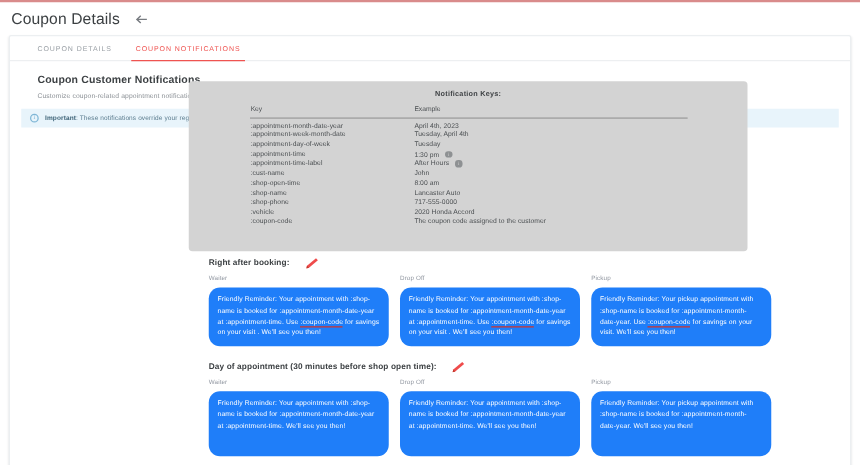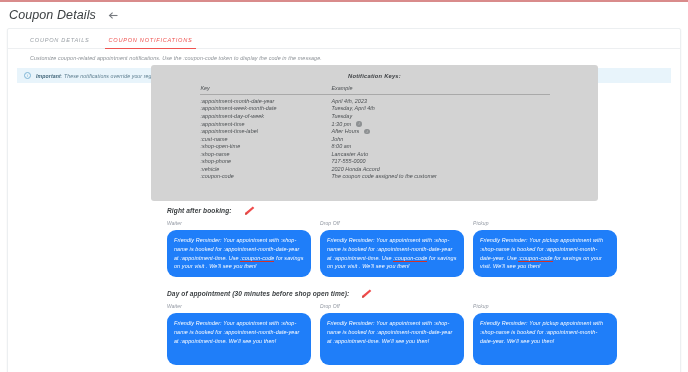--- a/index.html
+++ b/index.html
@@ -5,21 +5,21 @@
   * { box-sizing: border-box; }
   html, body { margin:0; padding:0; }
   body {
     width: 688px; height: 372px;
     overflow: hidden;
     background: #ffffff;
     font-family: "Liberation Sans", sans-serif;
     color: #4a4a4a;
     -webkit-font-smoothing: antialiased;
   }
-  #root { position: relative; width: 688px; height: 372px; overflow: hidden; font-style: italic; }
+  #root { position: relative; width: 688px; height: 372px; overflow: hidden; }
 
   
   .top-rule {
     position: absolute; top:0; left:0; width:688px; height:2px;
     background: #d98b8b;
   }
 
   
   .page-header {
     position: absolute; top: 2px; left: 0; width: 688px; height: 26px;
@@ -189,20 +189,21 @@
     </span>
   </div>
 
   <div class="card">
 
     <div class="tabs">
       <div class="tab">COUPON DETAILS</div>
       <div class="tab active">COUPON NOTIFICATIONS</div>
     </div>
 
+    <div class="sec-title">Coupon Customer Notifications</div>
     <div class="sec-sub">Customize coupon-related appointment notifications. Use the :coupon-code token to display the code in the message.</div>
 
     <div class="banner">
       <span class="i-icon">i</span>
       <span class="banner-text"><b>Important</b><span>: These notifications override your regular setup for appointments that receive a coupon code during booking.</span></span>
     </div>
 
   </div>
 
   <div class="keys-panel">

